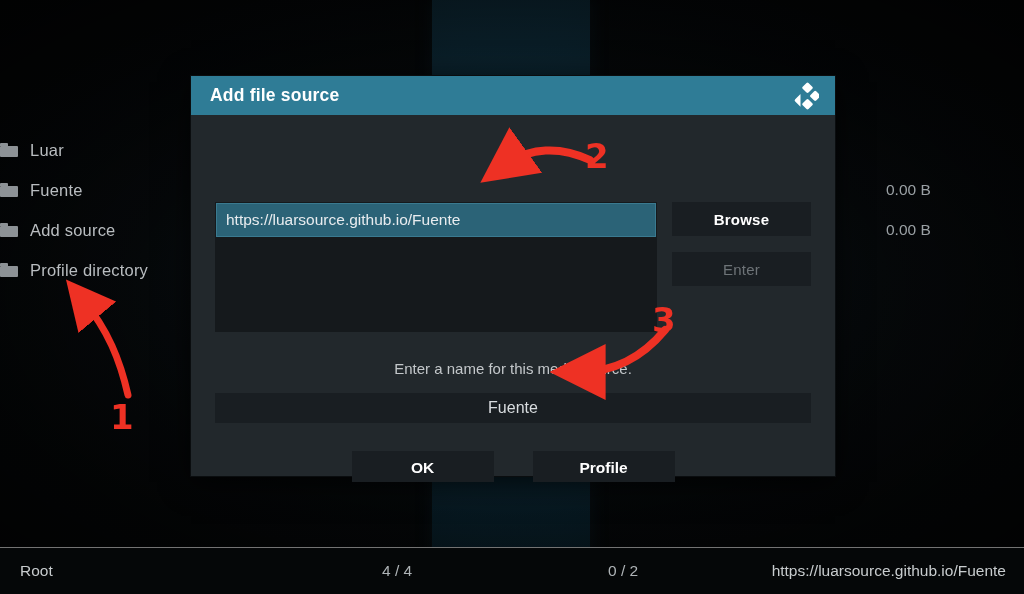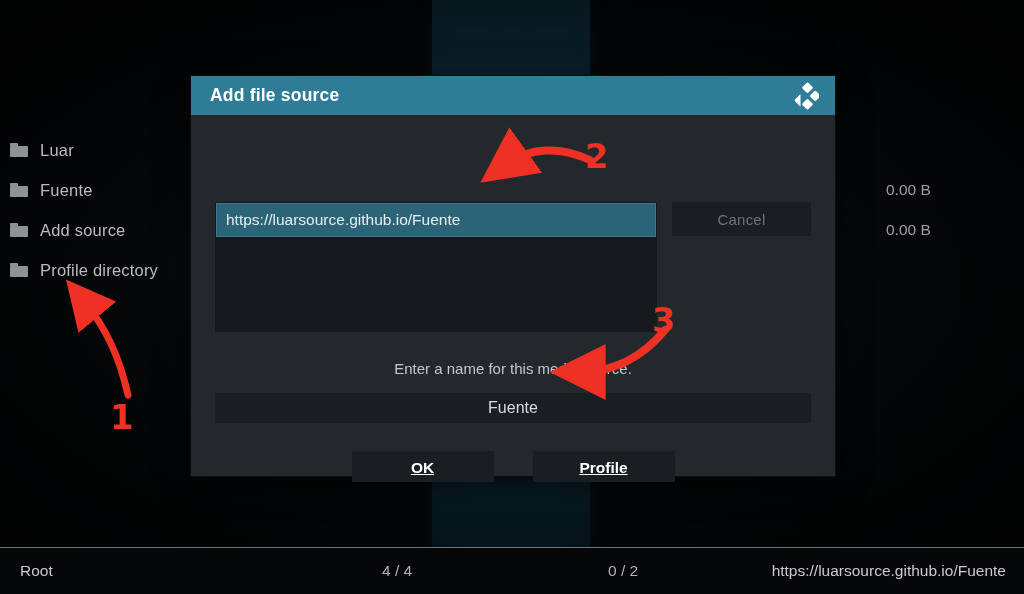--- a/index.html
+++ b/index.html
@@ -53,21 +53,20 @@
   .sidebar {
     position: absolute;
     left: 0;
     top: 130px;
     width: 200px;
   }
   .side-item {
     display: flex;
     align-items: center;
     height: 40px;
-    padding-left: 10px;
   }
   .folder-icon {
     width: 18px;
     height: 14px;
     position: relative;
     flex: 0 0 auto;
     margin-right: 12px;
   }
   .folder-icon .tab {
     position: absolute;
@@ -258,21 +257,20 @@
     width: 142px;
     height: 31px;
     line-height: 31px;
     text-align: center;
     background: #191e22;
     color: #ffffff;
     font-size: 15.5px;
     font-weight: bold;
     border: none;
     font-family: "Liberation Sans", sans-serif;
-    text-decoration: underline;
   }
 
   
   .annot-layer {
     position: absolute;
     inset: 0;
     pointer-events: none;
   }
   .annot-num {
     position: absolute;
@@ -355,21 +353,22 @@
     </div>
 
     <div class="dlg-body">
 
 
       <div class="paths-box">
         <div class="path-item selected">https://luarsource.github.io/Fuente</div>
       </div>
 
       <div class="side-buttons">
-        <button class="btn disabled">Cancel</button>
+        <button class="btn">Browse</button>
+        <button class="btn disabled">Enter</button>
       </div>
 
       <div class="hint hint-name">Enter a name for this media source.</div>
 
       <div class="name-field" placeholder="Enter a name">Fuente</div>
 
       <div class="footer-btns">
         <button class="btn-wide">OK</button>
         <button class="btn-wide">Profile</button>
       </div>

